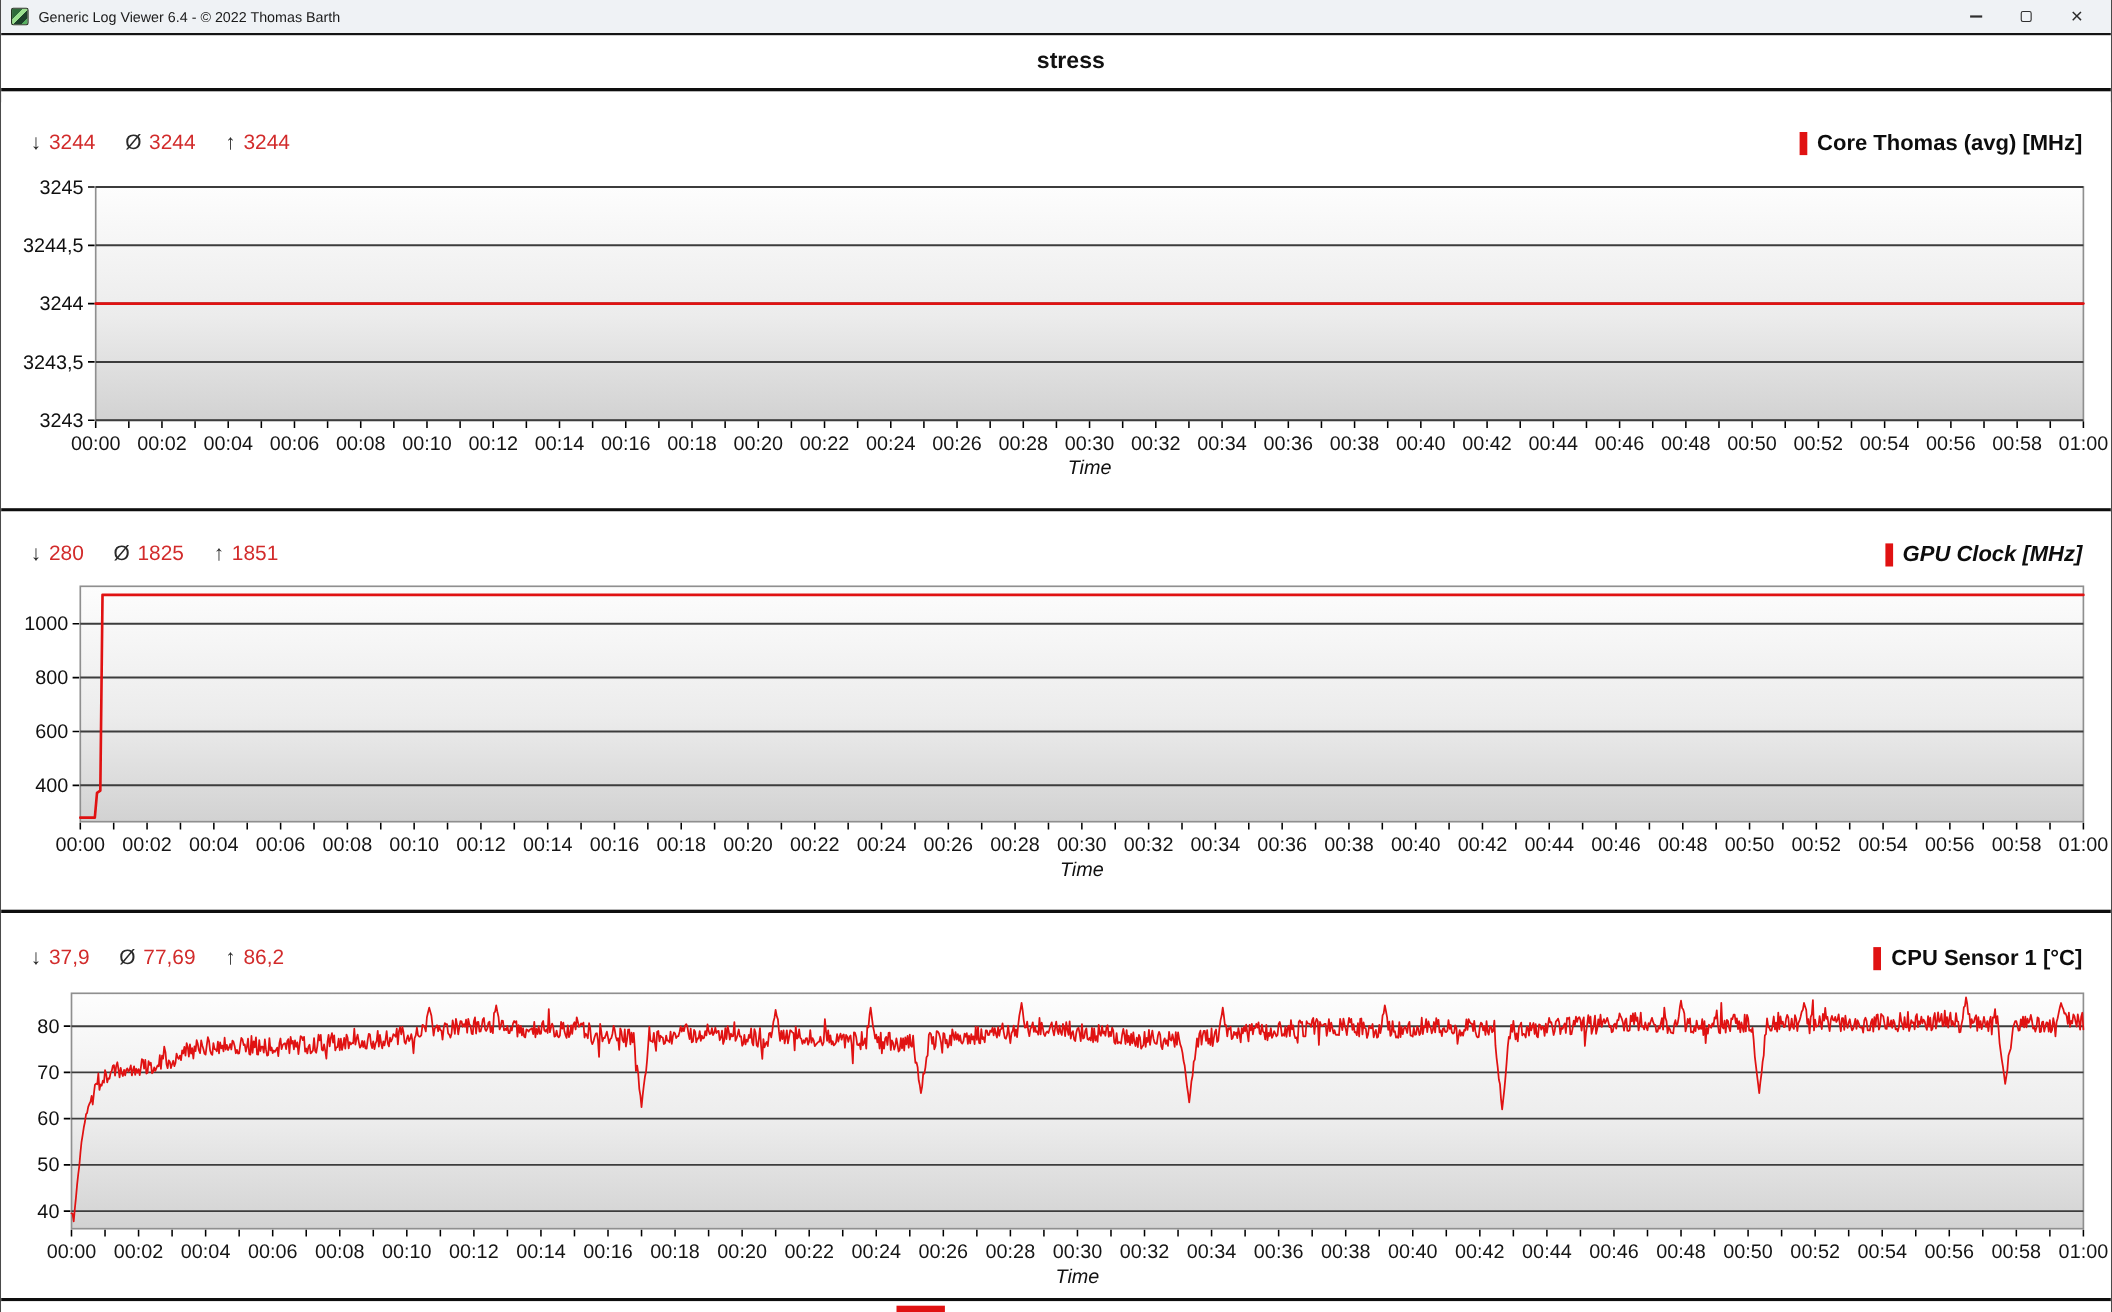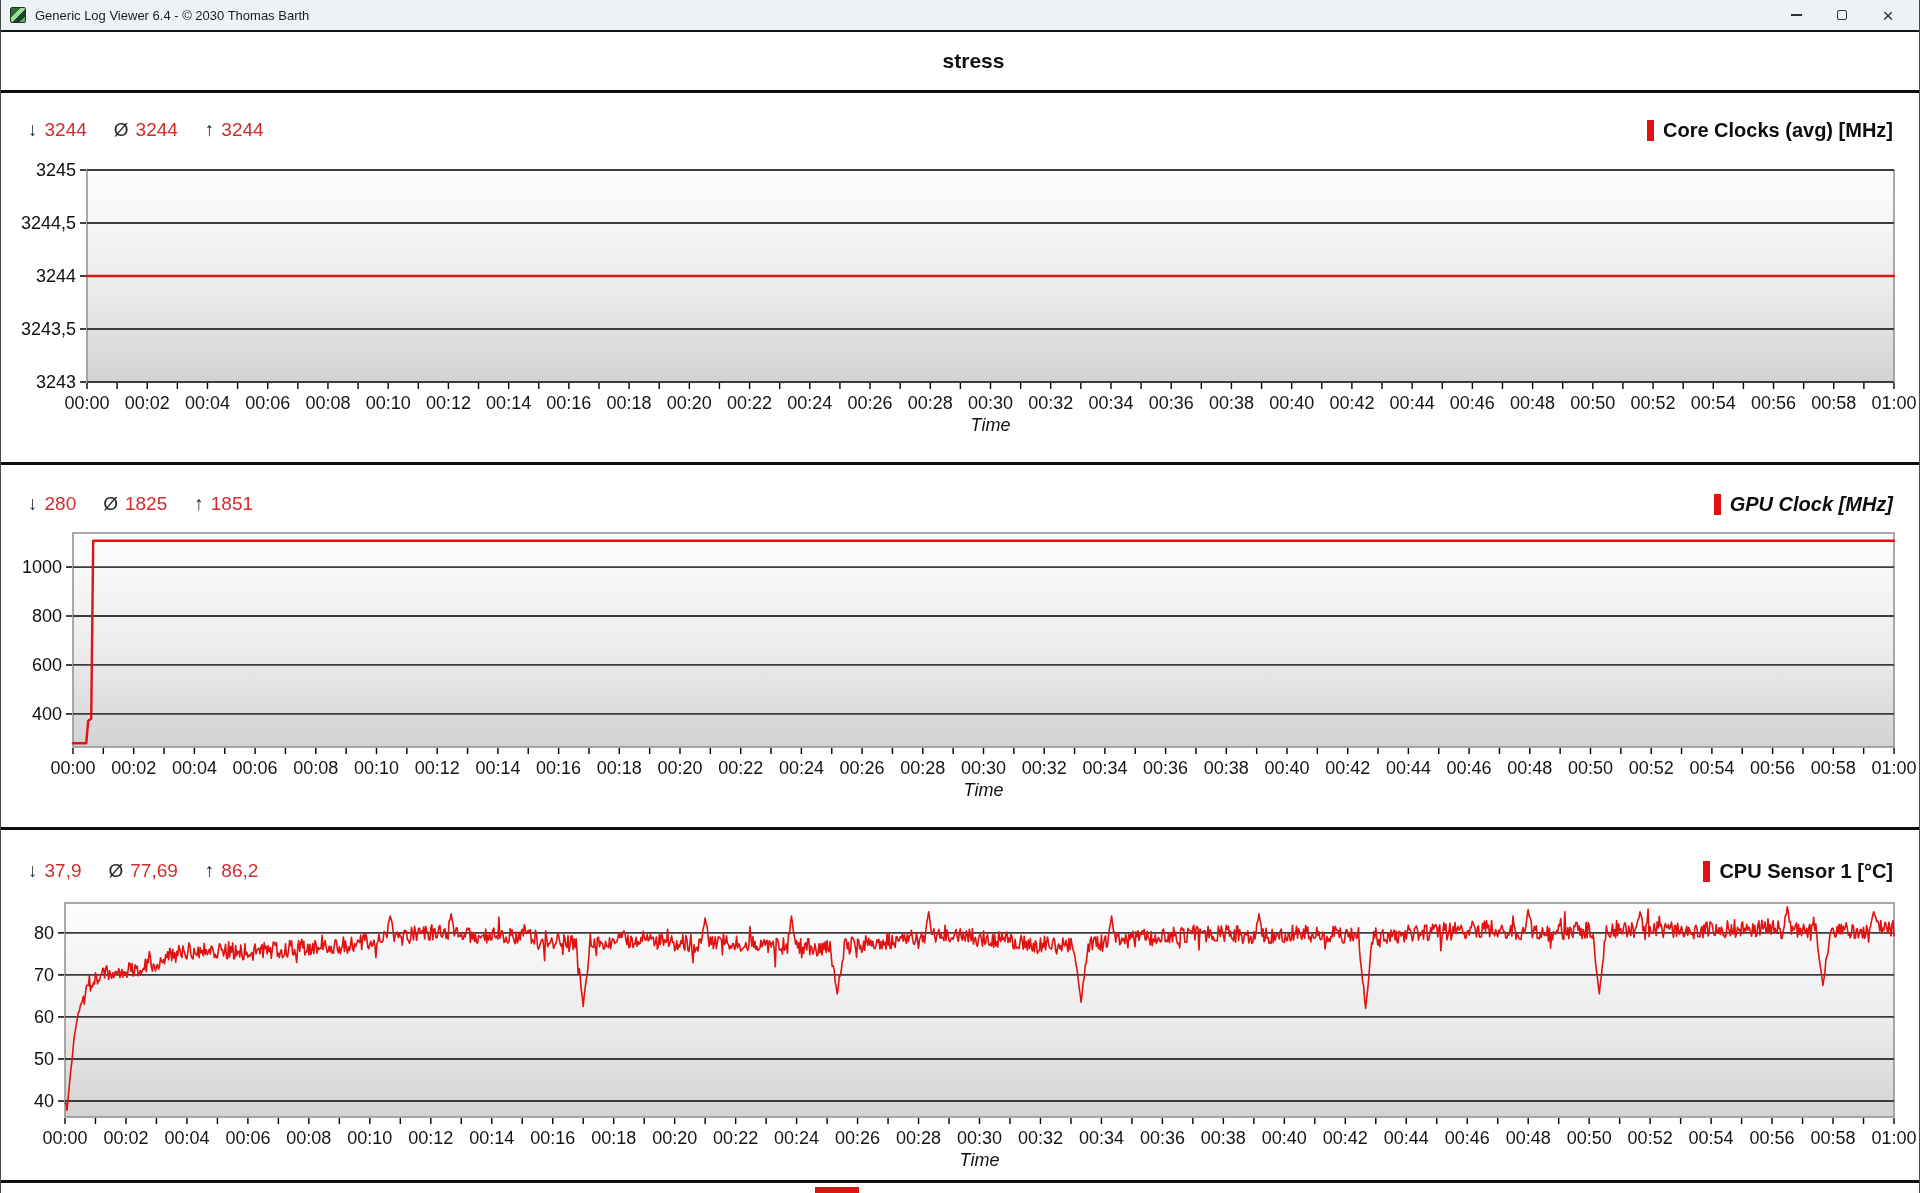--- a/index.html
+++ b/index.html
@@ -22,21 +22,21 @@
   .win-controls{position:absolute;right:8px;top:0;height:30px;display:flex;align-items:center;}
   .win-btn{
     width:46px;height:30px;display:flex;align-items:center;justify-content:center;
     color:#2f2f2f;cursor:default;font-size:15px;line-height:1;
   }
   .min-glyph{display:block;width:11px;height:1.5px;background:#2f2f2f;}
   .max-glyph{display:block;width:10px;height:10px;border:1.3px solid #2f2f2f;border-radius:2px;box-sizing:border-box;}
   .close-glyph{font-size:19px;font-weight:400;color:#2b2b2b;}
   
   .header-band{
-    position:absolute;top:30px;left:0;right:0;height:63px;background:#ffffff;
+    position:absolute;top:30px;left:0;right:0;height:53px;background:#ffffff;
     border-top:2px solid #141414;border-bottom:3px solid #0e0e0e;box-sizing:border-box;
     display:flex;align-items:center;justify-content:center;padding-left:27px;
   }
   .page-title{font-size:21px;font-weight:bold;color:#111;}
   
   .panel{
     position:absolute;left:0;right:0;background:#ffffff;
     border-bottom:3px solid #0e0e0e;box-sizing:border-box;
   }
   .stats-row{
@@ -56,21 +56,21 @@
   .bottom-strip{position:absolute;left:0;right:0;top:1183px;height:10px;background:#ffffff;}
   .partial-red{position:absolute;left:814px;top:4px;width:44px;height:6px;background:#e01212;}
 </style>
 </head>
 <body>
 
 <div class="window">
 
   <div class="titlebar">
     <div class="app-icon"></div>
-    <span class="title-text">Generic Log Viewer 6.4 - © 2030 Thomas Barth</span>
+    <span class="title-text">Generic Log Viewer 6.4 - © 2022 Thomas Barth</span>
     <div class="win-controls">
       <span class="win-btn">
           <span class="min-glyph"></span>
         </span>
       <span class="win-btn">
           <span class="max-glyph"></span>
         </span>
       <span class="win-btn">
           <span class="close-glyph">×</span>
         </span>
@@ -85,21 +85,21 @@
     <div class="stats-row" style="top:24px;">
       <span class="stat-sym">↓</span>
       <span class="stat-val">3244</span>
       <span class="stat-sym">Ø</span>
       <span class="stat-val">3244</span>
       <span class="stat-sym">↑</span>
       <span class="stat-val">3244</span>
     </div>
     <div class="legend" style="top:24px;">
       <span class="legend-bar"></span>
-      <span class="legend-label">Core Clocks (avg) [MHz]</span>
+      <span class="legend-label">Core Thomas (avg) [MHz]</span>
     </div>
     <svg class="chart-svg" width="1920" height="369" viewBox="0 0 1920 369">
         <defs>
           <linearGradient id="grad0" x1="0" y1="0" x2="0" y2="1">
         <stop offset="0" stop-color="#fdfdfd"></stop>
         <stop offset="0.55" stop-color="#ececec"></stop>
         <stop offset="1" stop-color="#d2d2d2"></stop>
           </linearGradient>
         </defs>
         <rect x="86" y="77" width="1807" height="212" fill="url(#grad0)" stroke="#8f8f8f" stroke-width="1.5"></rect>

